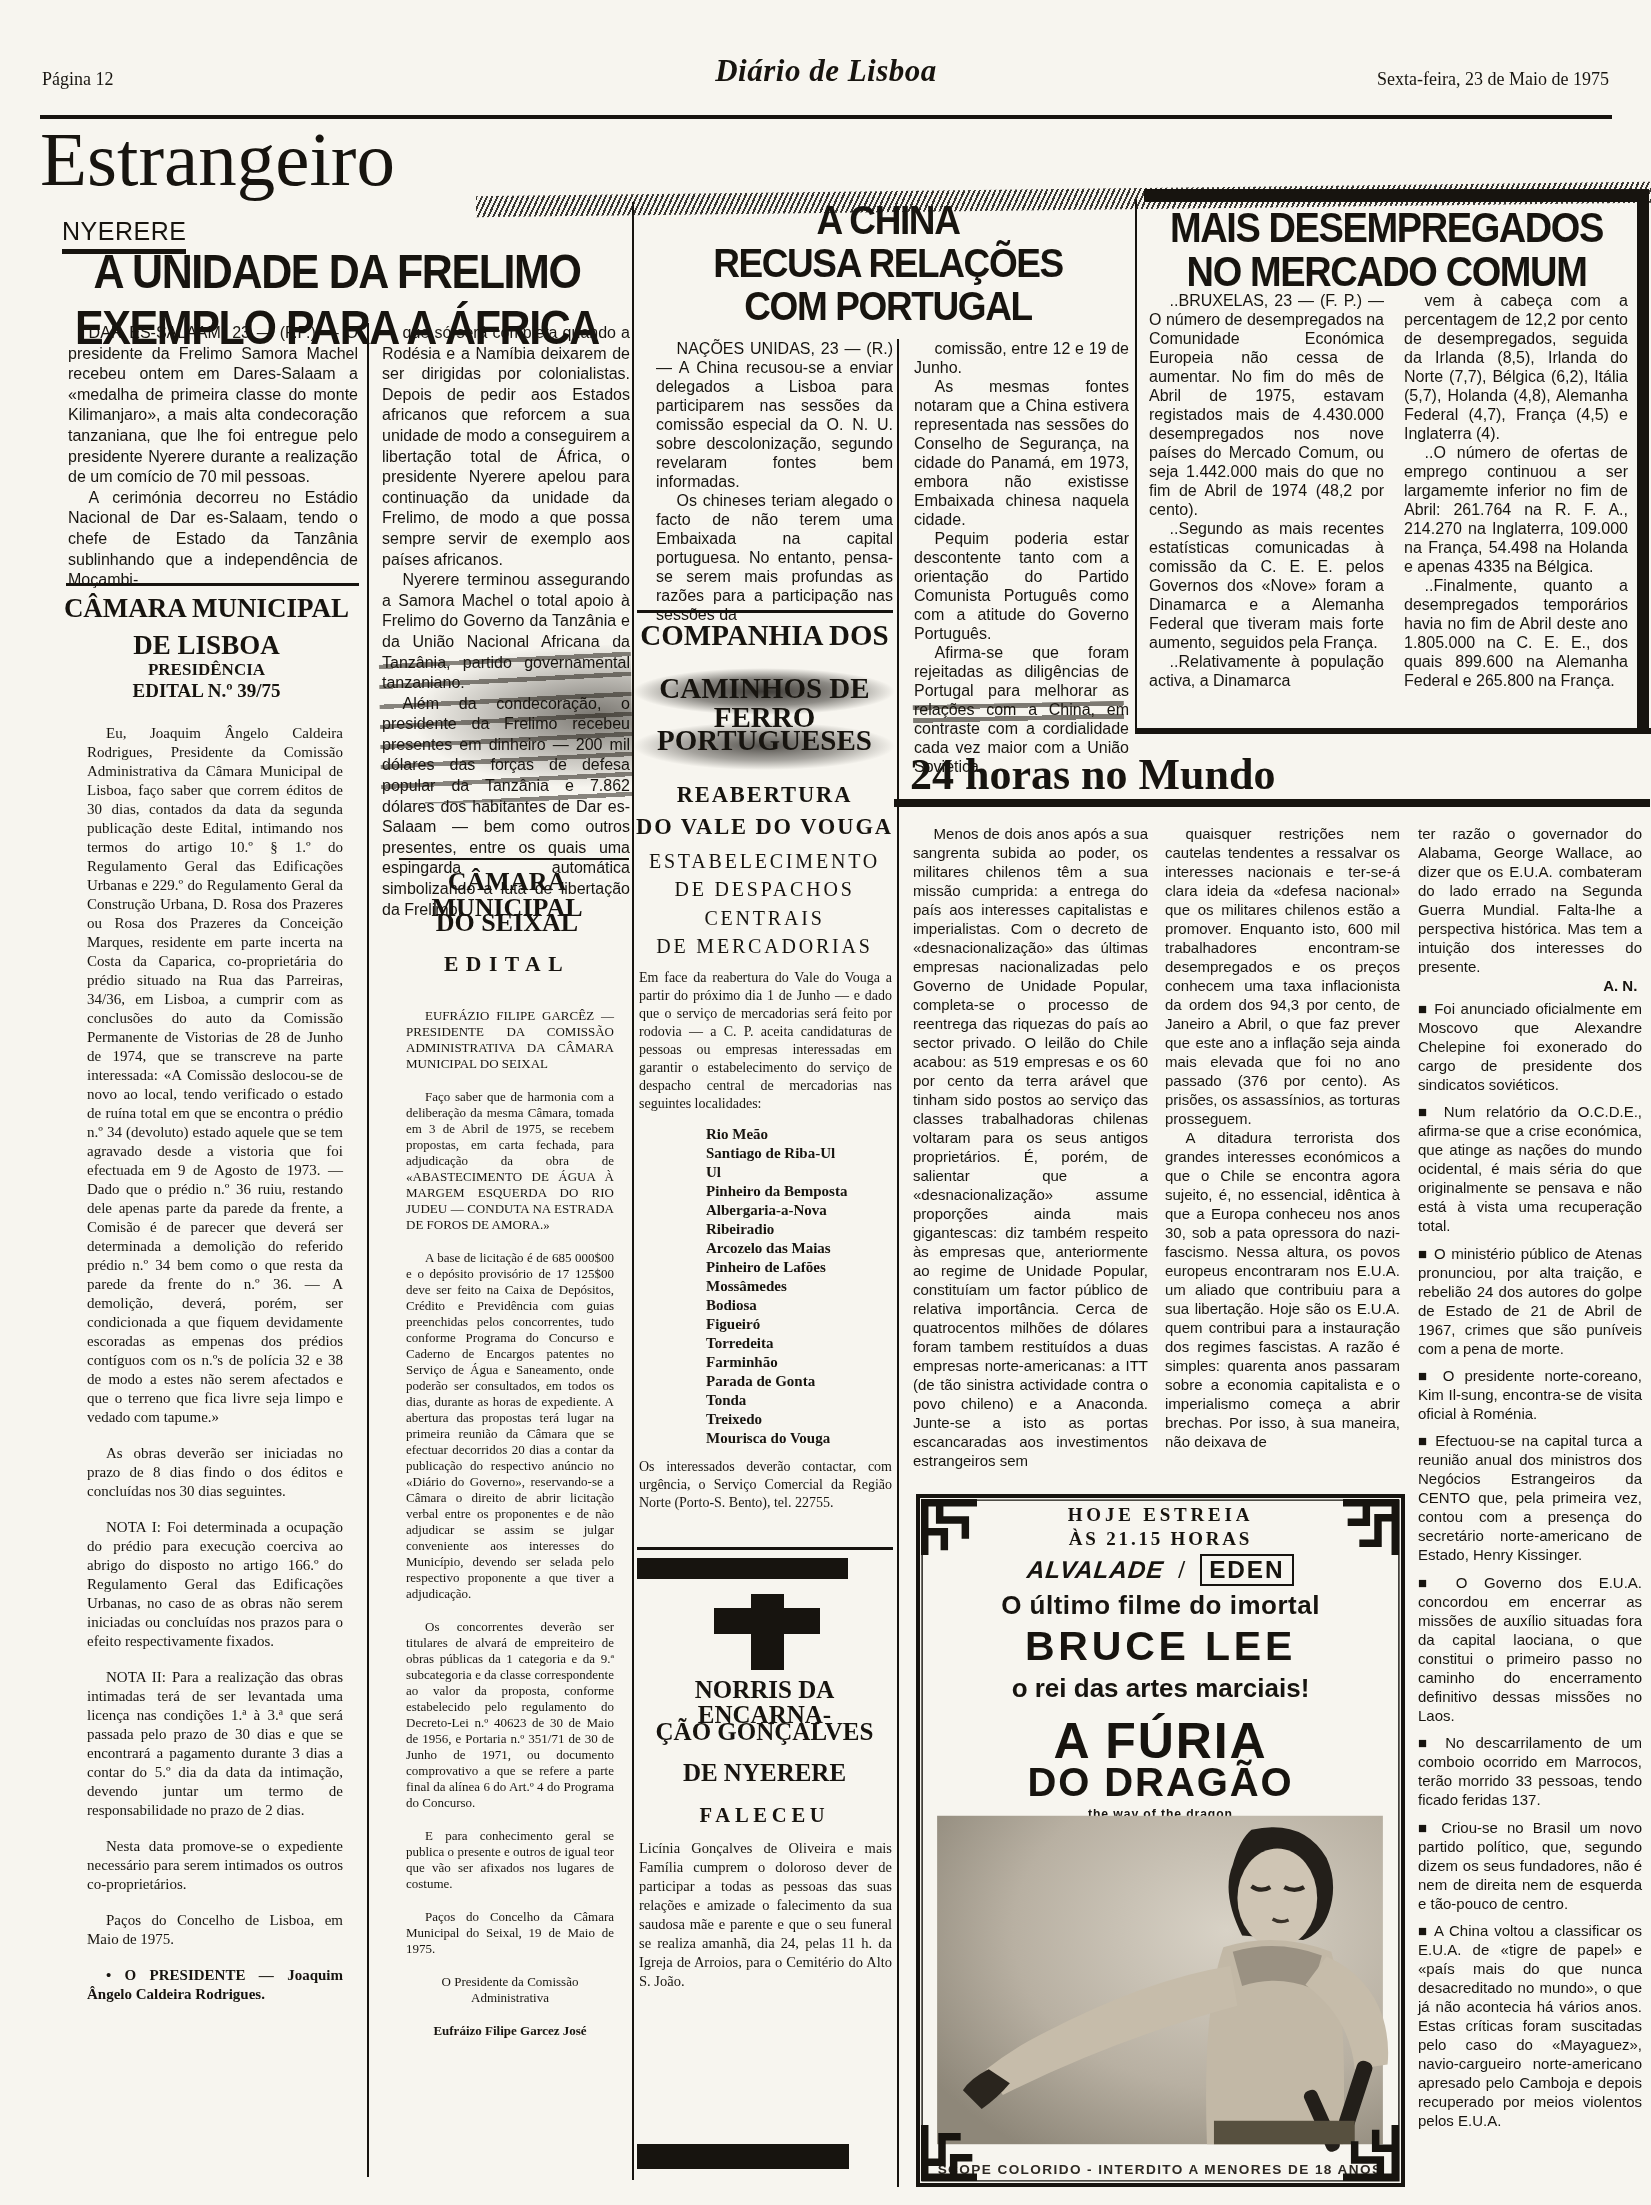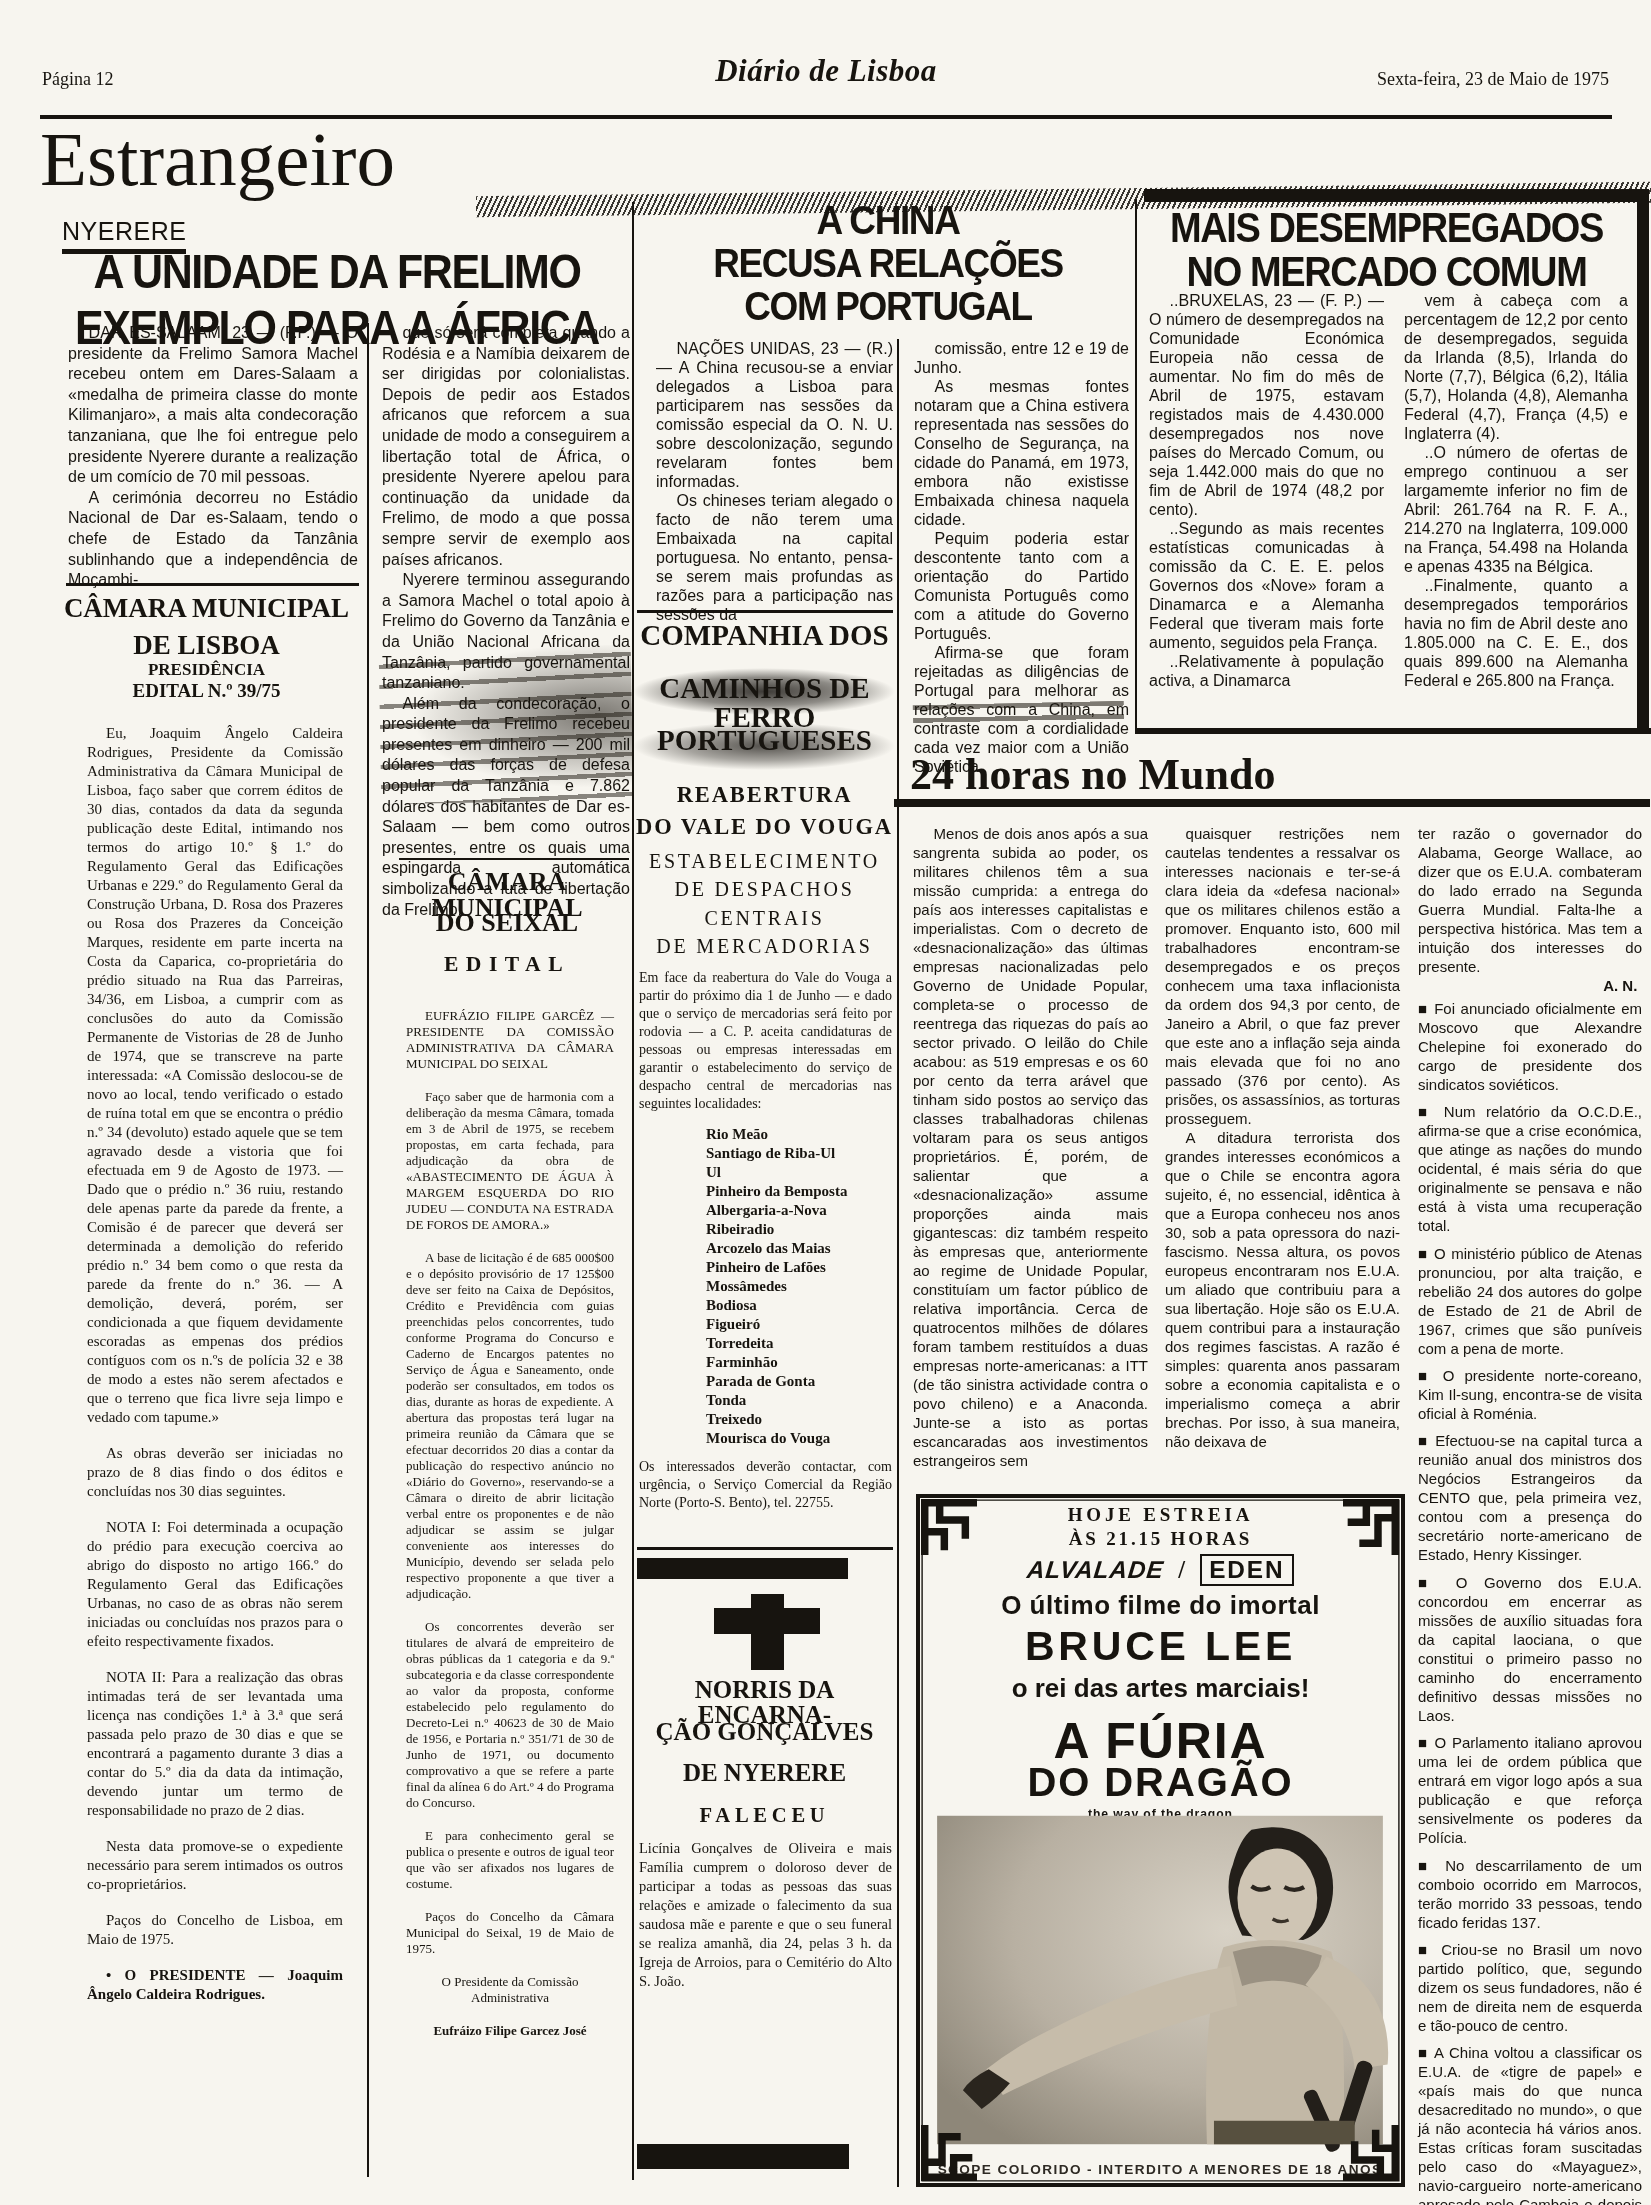--- a/index.html
+++ b/index.html
@@ -262,21 +262,21 @@
   <div class="abs serif" id="cp-contact">Os interessados deverão contactar, com urgência, o Serviço Comercial da Região Norte (Porto-S. Bento), tel. 22755.</div>
   <div class="rule" id="cp-brule"></div>
   <div class="rule" id="cp-band"></div>
 
   <div class="rule" id="ob-cross-v"></div>
   <div class="rule" id="ob-cross-h"></div>
   <div class="abs serif ob-n" id="ob-n1">NORRIS DA ENCARNA-</div>
   <div class="abs serif ob-n" id="ob-n2">ÇÃO GONÇALVES</div>
   <div class="abs serif ob-n" id="ob-n3">DE NYERERE</div>
   <div class="abs serif" id="ob-fal">FALECEU</div>
-  <div class="abs serif" id="ob-body">Licínia Gonçalves de Oliveira e mais Família cumprem o doloroso dever de participar a todas as pessoas das suas relações e amizade o falecimento da sua saudosa mãe e parente e que o seu funeral se realiza amanhã, dia 24, pelas 3 h. da Igreja de Arroios, para o Cemitério do Alto S. João.</div>
+  <div class="abs serif" id="ob-body">Licínia Gonçalves de Oliveira e mais Família cumprem o doloroso dever de participar a todas as pessoas das suas relações e amizade o falecimento da sua saudosa mãe e parente e que o seu funeral se realiza amanhã, dia 24, pelas 11 h. da Igreja de Arroios, para o Cemitério do Alto S. João.</div>
   <div class="rule" id="ob-band"></div>
 
   <div class="rule" id="md-topbar"></div>
   <div class="rule" id="md-rightbar"></div>
   <div class="abs hl md-h nowrap" id="md-h1">MAIS DESEMPREGADOS</div>
   <div class="abs hl md-h nowrap" id="md-h2">NO MERCADO COMUM</div>
   <div class="abs news" id="md-ca">
       <p>..BRUXELAS, 23 — (F. P.) — O número de desempregados na Comunidade Económica Europeia não cessa de aumentar. No fim do mês de Abril de 1975, estavam registados mais de 4.430.000 desempregados nos nove países do Mercado Comum, ou seja 1.442.000 mais do que no fim de Abril de 1974 (48,2 por cento).</p>
       <p>..Segundo as mais recentes estatísticas comunicadas à comissão da C. E. E. pelos Governos dos «Nove» foram a Dinamarca e a Alemanha Federal que tiveram mais forte aumento, seguidos pela França.</p>
       <p>..Relativamente à população activa, a Dinamarca</p>
@@ -300,21 +300,20 @@
   <div class="abs news mw-col" id="mw-c3">
     <p style="text-indent:0;">ter razão o governador do Alabama, George Wallace, ao dizer que os E.U.A. combateram do lado errado na Segunda Guerra Mundial. Falta-lhe a perspectiva histórica. Mas tem a intuição dos interesses do presente.</p>
     <div id="mw-sig">A. N.</div>
     <div class="bullets">
         <p>■ Foi anunciado oficialmente em Moscovo que Alexandre Chelepine foi exonerado do cargo de presidente dos sindicatos soviéticos.</p>
         <p>■ Num relatório da O.C.D.E., afirma-se que a crise económica, que atinge as nações do mundo ocidental, é mais séria do que originalmente se pensava e não está à vista uma recuperação total.</p>
         <p>■ O ministério público de Atenas pronunciou, por alta traição, e rebelião 24 dos autores do golpe de Estado de 21 de Abril de 1967, crimes que são puníveis com a pena de morte.</p>
         <p>■ O presidente norte-coreano, Kim Il-sung, encontra-se de visita oficial à Roménia.</p>
         <p>■ Efectuou-se na capital turca a reunião anual dos ministros dos Negócios Estrangeiros da CENTO que, pela primeira vez, contou com a presença do secretário norte-americano de Estado, Henry Kissinger.</p>
         <p>■ O Governo dos E.U.A. concordou em encerrar as missões de auxílio situadas fora da capital laociana, o que constitui o primeiro passo no caminho do encerramento definitivo dessas missões no Laos.</p>
-        <p>■ O Parlamento italiano aprovou uma lei de ordem pública que entrará em vigor logo após a sua publicação e que reforça sensivelmente os poderes da Polícia.</p>
         <p>■ No descarrilamento de um comboio ocorrido em Marrocos, terão morrido 33 pessoas, tendo ficado feridas 137.</p>
         <p>■ Criou-se no Brasil um novo partido político, que, segundo dizem os seus fundadores, não é nem de direita nem de esquerda e tão-pouco de centro.</p>
         <p>■ A China voltou a classificar os E.U.A. de «tigre de papel» e «país mais do que nunca desacreditado no mundo», o que já não acontecia há vários anos. Estas críticas foram suscitadas pelo caso do «Mayaguez», navio-cargueiro norte-americano apresado pelo Camboja e depois recuperado por meios violentos pelos E.U.A.</p>
       </div>
   </div>
 
   <div class="abs" id="ad-box"></div>
   <svg class="fret" style="left:921px;top:1499px;" viewBox="0 0 150 150">
       <path d="M8 120 V8 H120 M8 70 H50 V110 M40 8 V45 H95 V85" fill="none" stroke="#17140f" stroke-width="16"></path>
     </svg>

